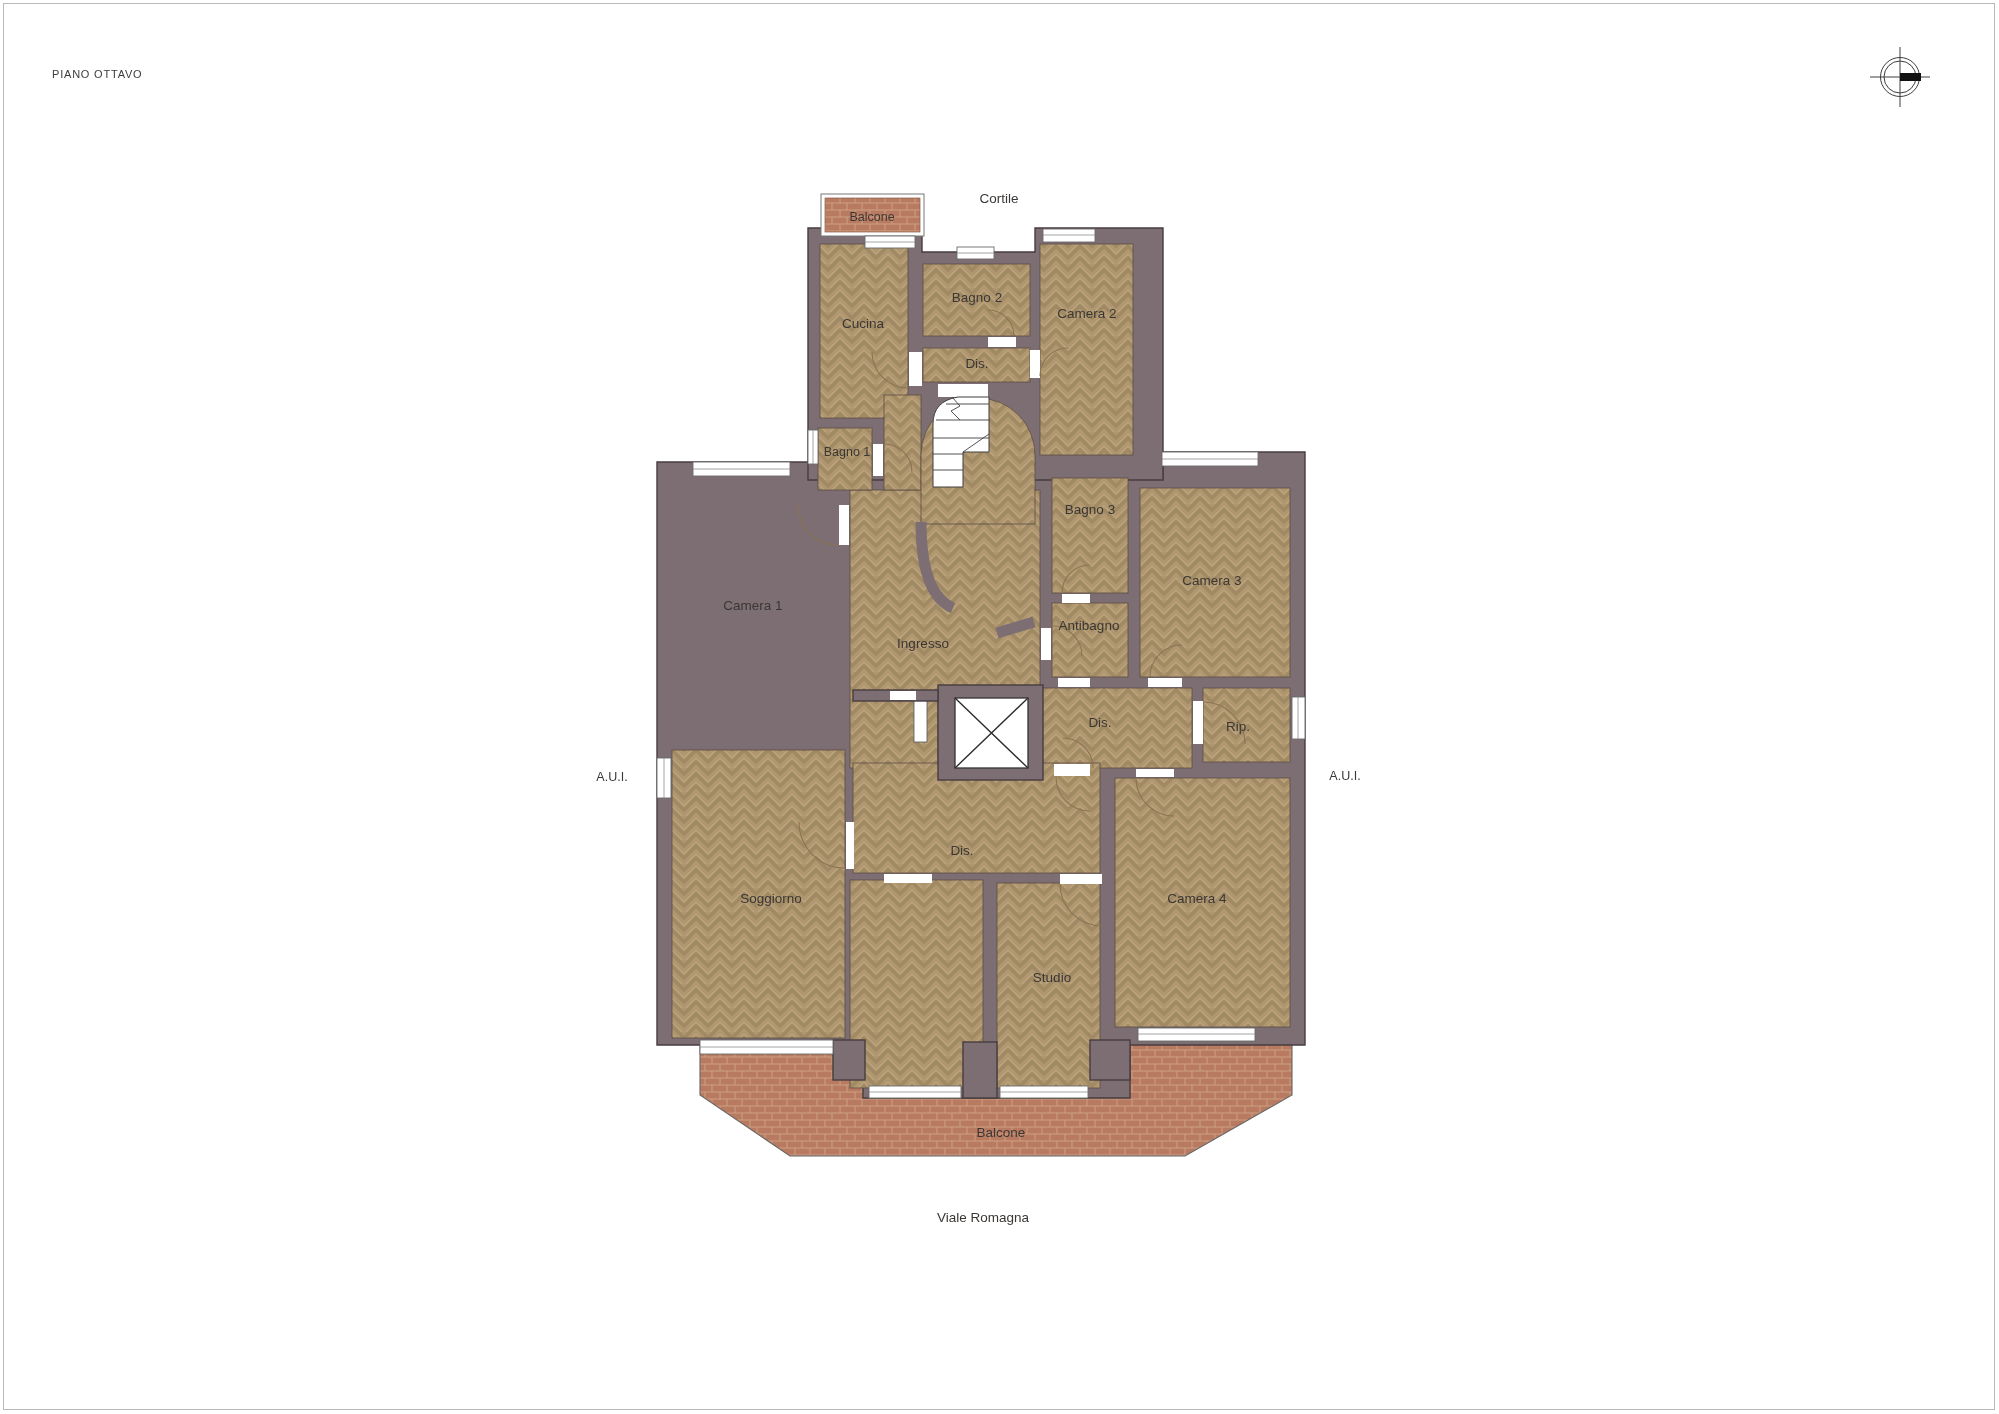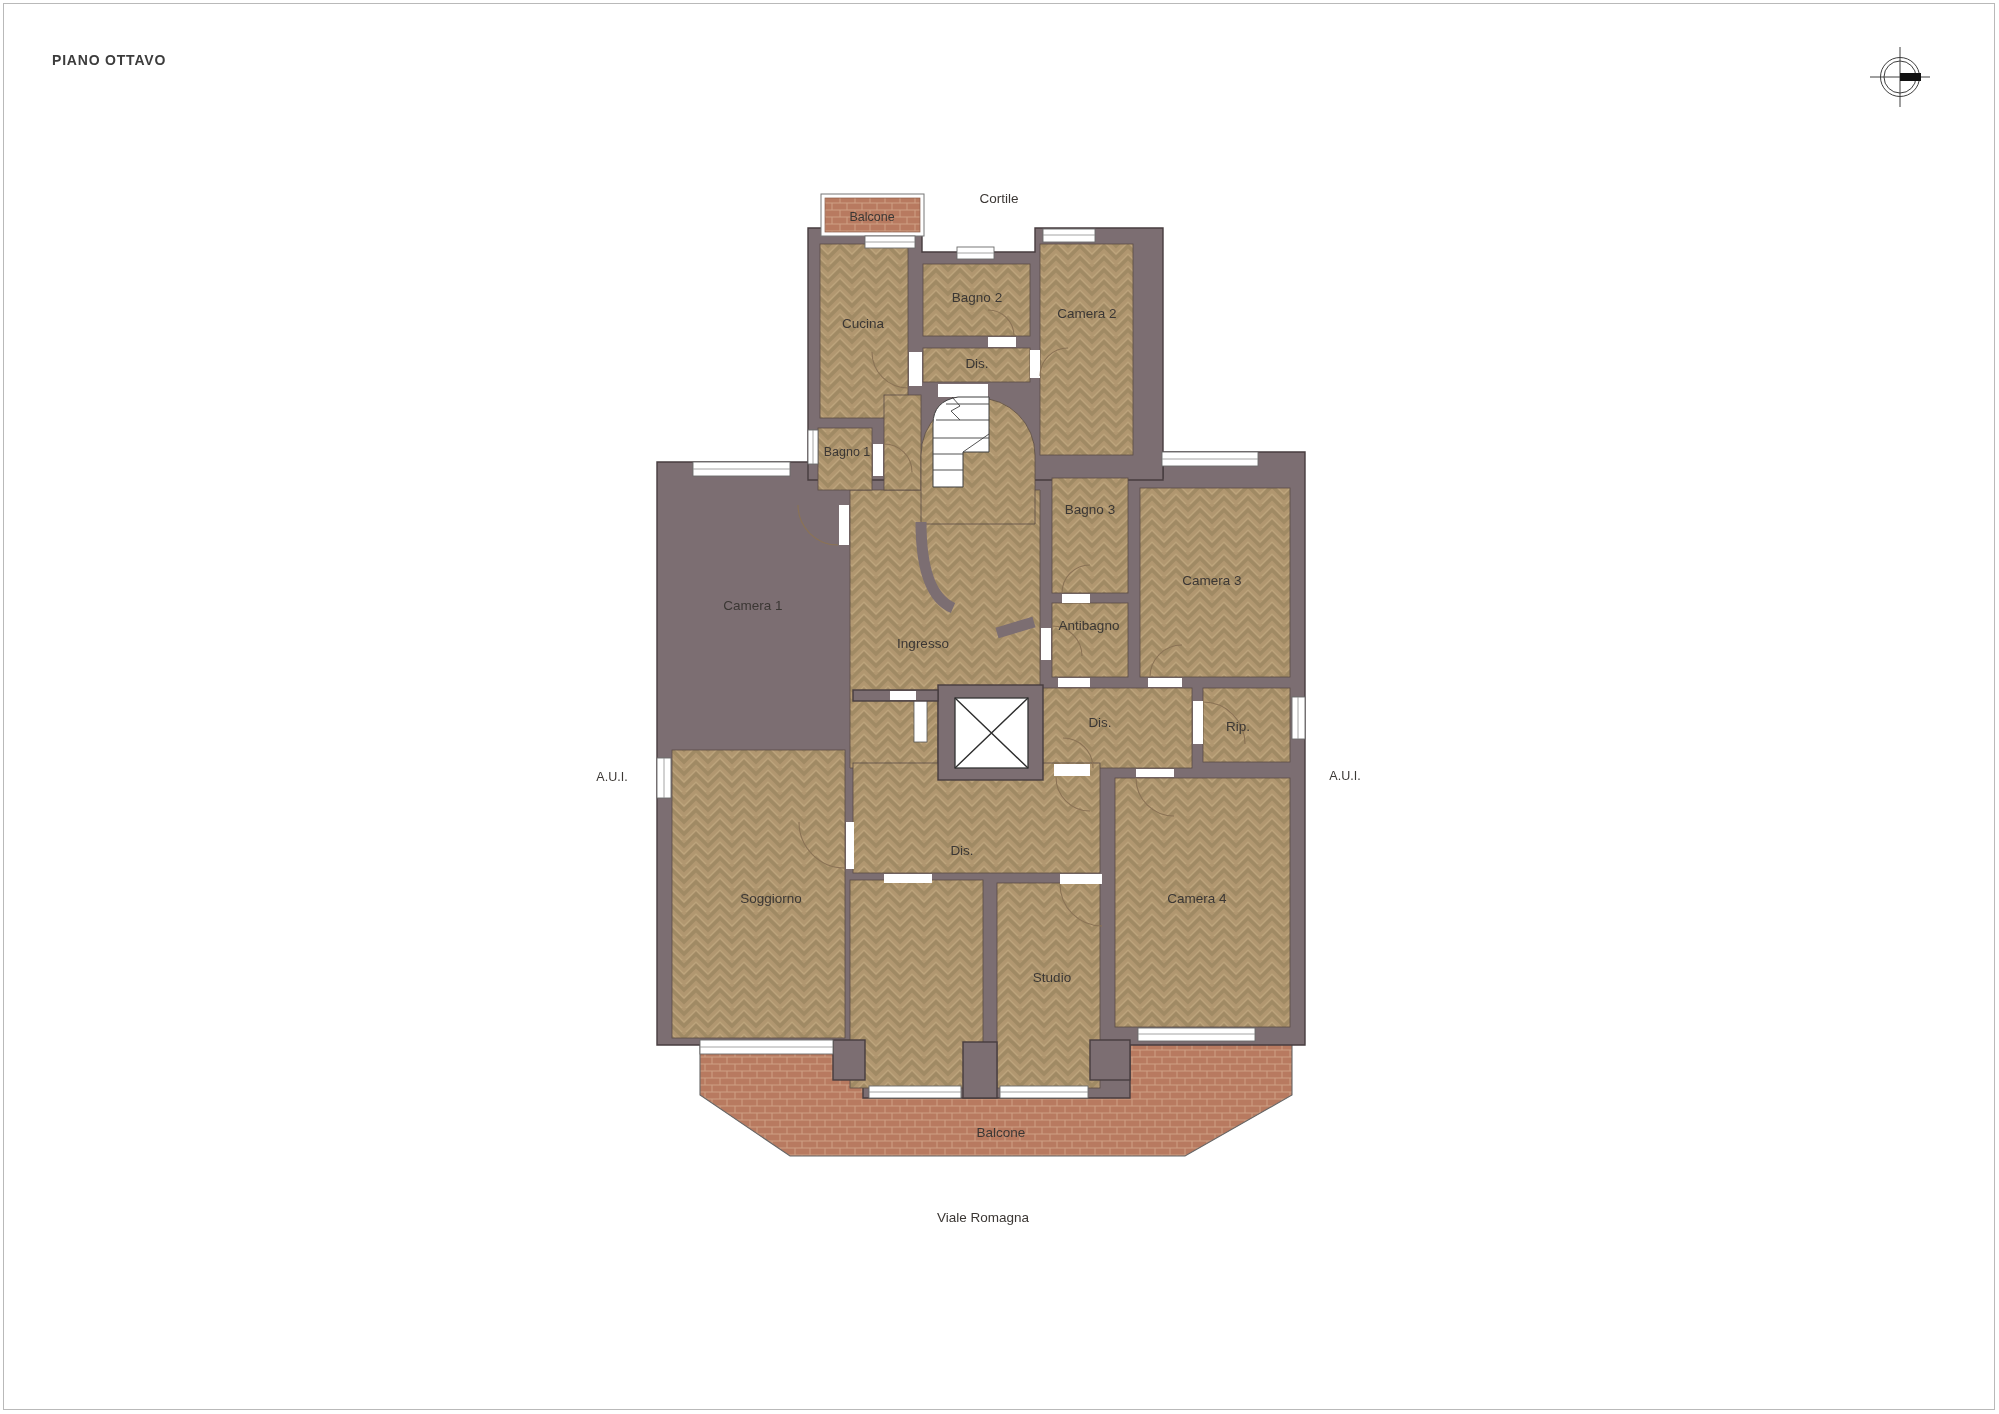--- a/index.html
+++ b/index.html
@@ -1,21 +1,21 @@
 <!DOCTYPE html>
 <html><head>
 <meta charset="utf-8">
 <style>
   html,body{margin:0;padding:0;background:#fff;}
   body{width:1999px;height:1414px;position:relative;overflow:hidden;
        font-family:"Liberation Sans",sans-serif;color:#3c3c3c;}
   .frame{position:absolute;left:3px;top:3px;right:4px;bottom:4px;
          border:1px solid #b9b9b9;pointer-events:none;}
-  .floor-title{position:absolute;left:52px;top:52px;font-size:14px;
-         letter-spacing:.8px;color:#3c3c3c;font-weight:bold;}
+  .floor-title{position:absolute;left:52px;top:68px;font-size:11px;
+         letter-spacing:.8px;color:#3c3c3c;}
   svg text{font-family:"Liberation Sans",sans-serif;}
   .lbl{font-size:13.5px;fill:#3b3734;text-anchor:middle;}
   .lbl-sm{font-size:12.5px;fill:#3b3734;text-anchor:middle;}
   .wall{fill:#7c6e72;stroke:#473c3f;stroke-width:1.4;}
   .floor{fill:url(#herring);stroke:#5b4c45;stroke-width:.8;}
   .brickfill{fill:url(#brick);}
   .win{fill:#ffffff;stroke:#6a6a6a;stroke-width:.9;}
   .winline{stroke:#8d8d8d;stroke-width:.8;}
   .gap{fill:#ffffff;}
   .arc{fill:none;stroke:#8b7355;stroke-width:1.1;}

